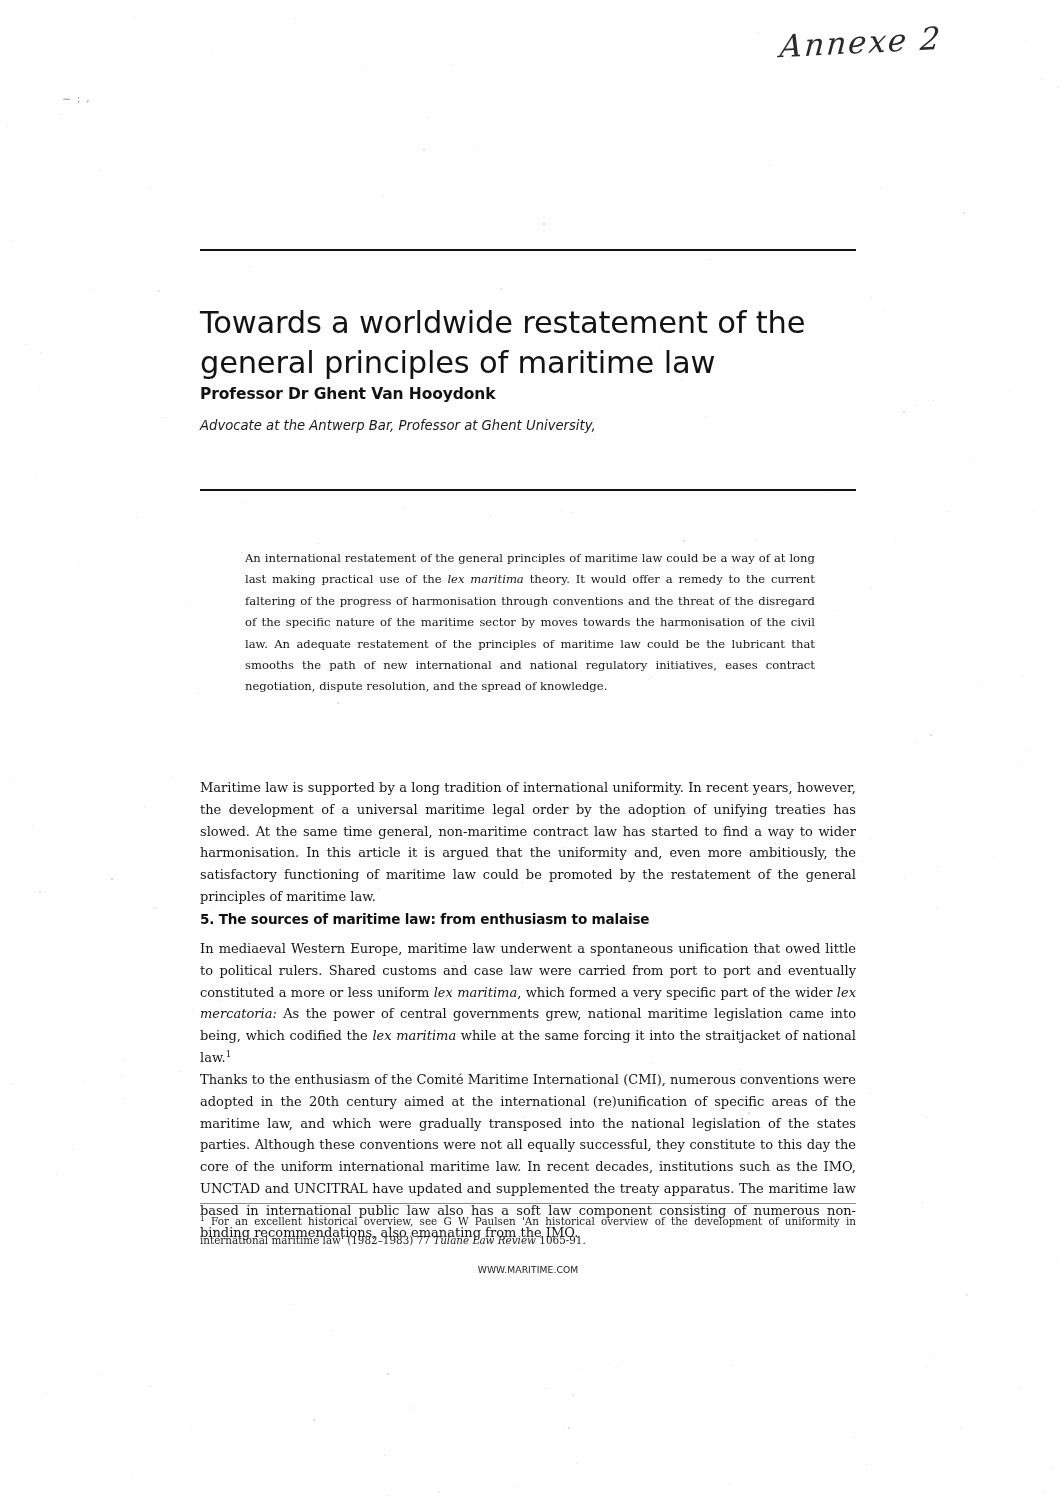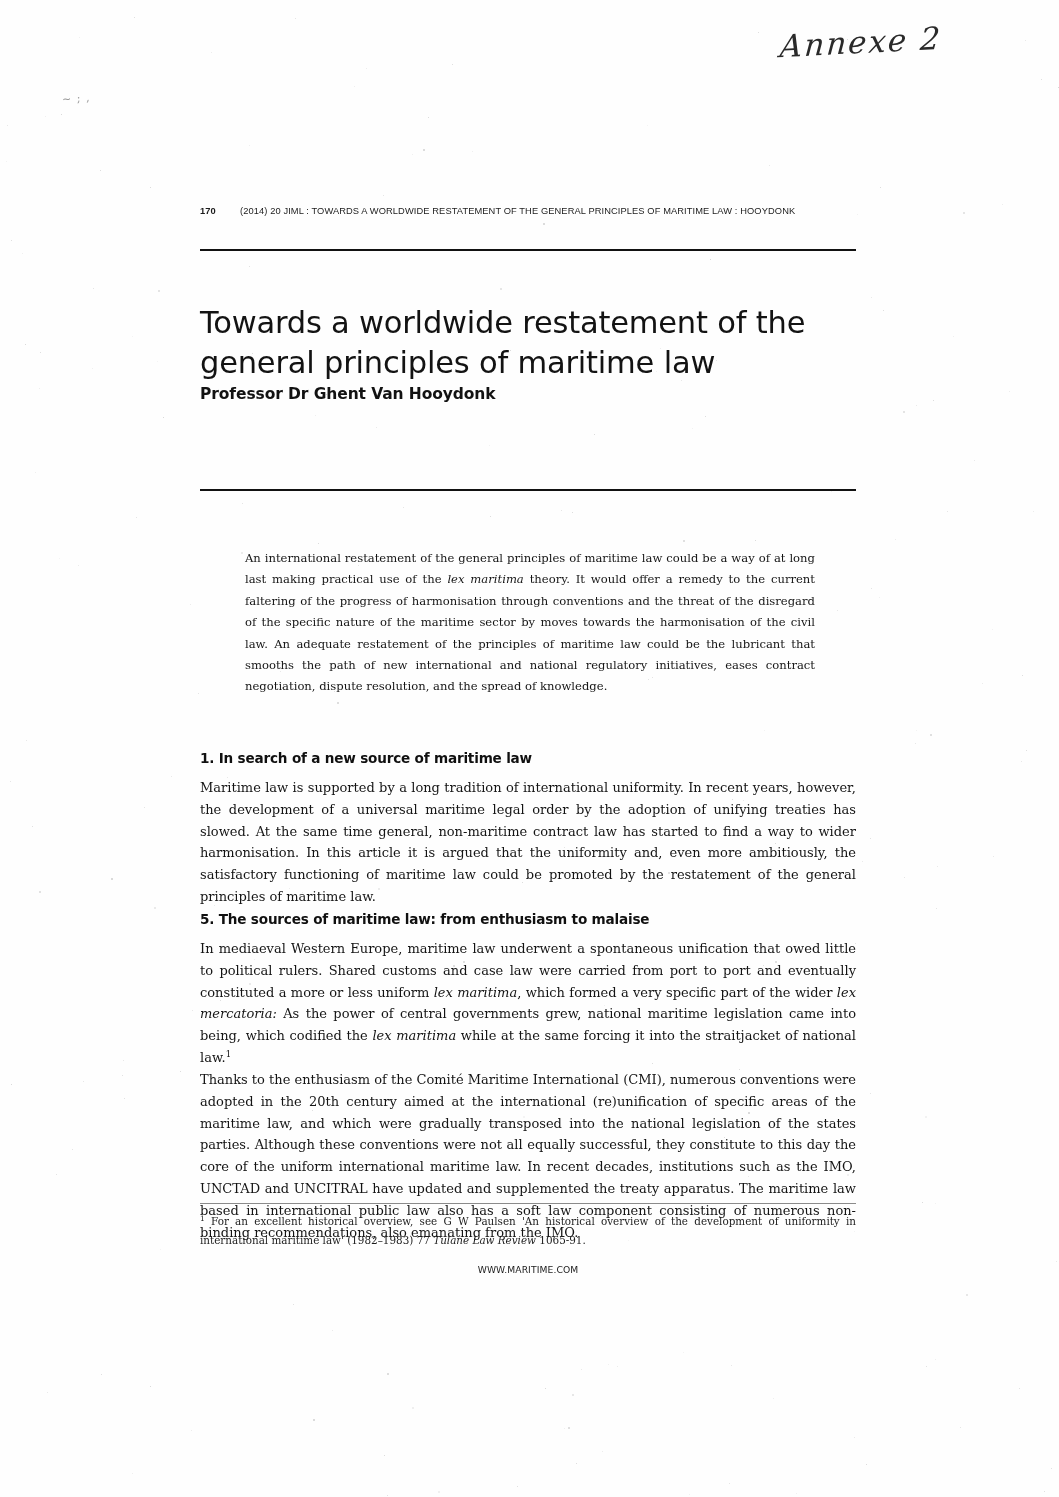--- a/index.html
+++ b/index.html
@@ -416,38 +416,35 @@
       <i style="left:915.5px;top:405.1px;width:1px;height:1px;opacity:0.36"></i>
       <i style="left:160.1px;top:1248.5px;width:1px;height:1px;opacity:0.19"></i>
       <i style="left:606.9px;top:1192.8px;width:1px;height:1px;opacity:0.67"></i>
       <i style="left:210.8px;top:52.0px;width:1px;height:1px;opacity:0.30"></i>
     </div>
 
   <div id="handnote">Annexe 2</div>
 
   <div id="scanmark">~ ; ,</div>
 
-  <div class="col" id="runhead">
-    <span class="folio">170</span><span>(2014) 20 JIML : TOWARDS A WORLDWIDE RESTATEMENT OF THE GENERAL PRINCIPLES OF MARITIME LAW : HOOYDONK</span>
+
+  <div class="rule" id="rule-top"></div>
+
+  <h1 class="col" id="doctitle">Towards a worldwide restatement of the general principles of maritime law</h1>
+
+  <div class="col" id="author">Professor Dr Ghent Van Hooydonk</div>
+
+  <div class="col" id="affil">
+    <div>Advocate at the Antwerp Bar, Professor at Ghent University,</div>
   </div>
 
-  <div class="rule" id="rule-top"></div>
-
-  <h1 class="col" id="doctitle">Towards a worldwide restatement of the general principles of maritime law</h1>
-
-  <div class="col" id="author">Professor Dr Ghent Van Hooydonk</div>
-
-  <div class="col" id="affil">
-  </div>
-
   <div class="rule" id="rule-mid"></div>
 
   <div id="abstract"><span>An international restatement of the general principles of maritime law could be a way of at long last making practical use of the </span><i>lex maritima</i><span> theory. It would offer a remedy to the current faltering of the progress of harmonisation through conventions and the threat of the disregard of the specific nature of the maritime sector by moves towards the harmonisation of the civil law. An adequate restatement of the principles of maritime law could be the lubricant that smooths the path of new international and national regulatory initiatives, eases contract negotiation, dispute resolution, and the spread of knowledge.</span></div>
 
-  <h2 class="col sec-h" id="sec1h">1.  In search of a new source of maritime law</h2>
 
   <p class="col para" id="p1">Maritime law is supported by a long tradition of international uniformity. In recent years, however, the development of a universal maritime legal order by the adoption of unifying treaties has slowed. At the same time general, non-maritime contract law has started to find a way to wider harmonisation. In this article it is argued that the uniformity and, even more ambitiously, the satisfactory functioning of maritime law could be promoted by the restatement of the general principles of maritime law.</p>
 
   <h2 class="col sec-h" id="sec2h">5.  The sources of maritime law: from enthusiasm to malaise</h2>
 
   <p class="col para" id="p2"><span>In mediaeval Western Europe, maritime law underwent a spontaneous unification that owed little to political rulers. Shared customs and case law were carried from port to port and eventually constituted a more or less uniform </span><i>lex maritima</i><span>, which formed a very specific part of the wider </span><i>lex mercatoria:</i><span> As the power of central governments grew, national maritime legislation came into being, which codified the </span><i>lex maritima</i><span> while at the same forcing it into the straitjacket of national law.</span><sup>1</sup></p>
 
   <p class="col para" id="p3">Thanks to the enthusiasm of the Comité Maritime International (CMI), numerous conventions were adopted in the 20th century aimed at the international (re)unification of specific areas of the maritime law, and which were gradually transposed into the national legislation of the states parties. Although these conventions were not all equally successful, they constitute to this day the core of the uniform international maritime law. In recent decades, institutions such as the IMO, UNCTAD and UNCITRAL have updated and supplemented the treaty apparatus. The maritime law based in international public law also has a soft law component consisting of numerous non-binding recommendations, also emanating from the IMO.</p>
 
   <div id="fn-rule"></div>

